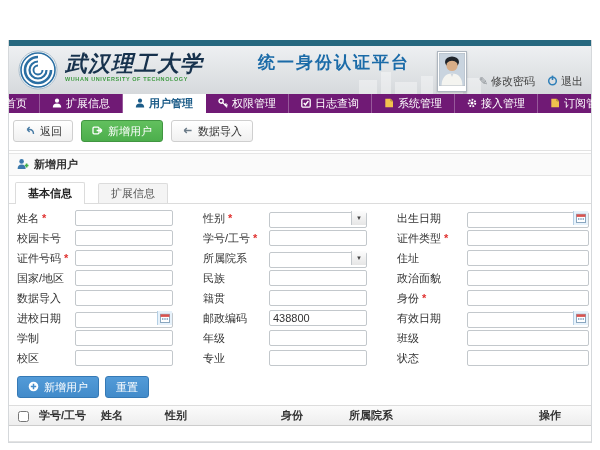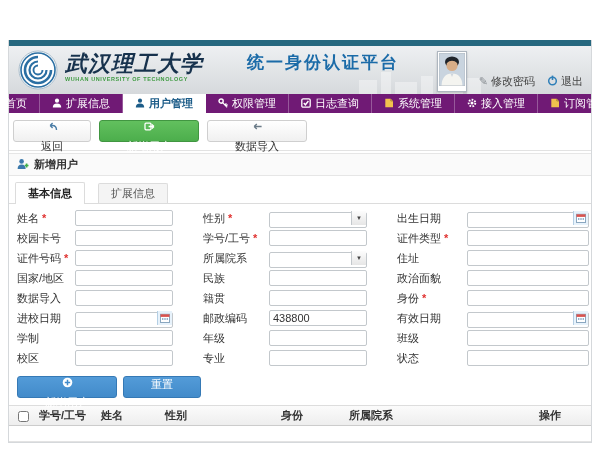--- a/index.html
+++ b/index.html
@@ -7,42 +7,42 @@
         font-family:"Liberation Sans",sans-serif;-webkit-font-smoothing:antialiased;}
   .app{position:absolute;left:8px;top:40px;width:584px;background:#fff;
        border:1px solid #d5d8db;border-top:none;box-sizing:border-box;}
   
   .topstrip{height:6px;background:#26687f;}
   
   .brandbar{position:relative;height:48px;background:linear-gradient(#eef0f2,#d6d9dc);overflow:hidden;}
   .skyline{position:absolute;right:110px;bottom:0;display:flex;align-items:flex-end;gap:4px;opacity:.5;}
   .skyline div{background:rgba(255,255,255,.75);}
   .logo{position:absolute;left:9px;top:4px;}
-  .brandtext{position:absolute;left:56px;top:5px;display:flex;align-items:flex-end;gap:12px;justify-content:center;}
+  .brandtext{position:absolute;left:56px;top:5px;display:flex;align-items:flex-end;gap:23px;justify-content:center;}
   .brand-cn{font-family:"DejaVu Serif",serif;font-style:italic;font-weight:bold;
             font-size:22px;line-height:24px;color:#17324d;letter-spacing:1px;white-space:nowrap;}
   .brand-en{font-size:5.5px;letter-spacing:.6px;color:#3f9b42;font-weight:bold;margin-top:1px;}
   .platform{font-size:17px;font-weight:bold;color:#1b6ba8;letter-spacing:2px;
             margin-bottom:8px;white-space:nowrap;margin-left:32px;}
   .userbox{position:absolute;right:8px;top:5px;display:flex;align-items:flex-end;gap:12px;}
   .avatar{border:1px solid #aeb6bf;background:#fff;padding:1px;box-shadow:0 1px 2px rgba(0,0,0,.2);}
   .userlinks{display:flex;align-items:center;gap:12px;margin-bottom:3px;font-size:11px;color:#444;}
   .userlink{display:flex;align-items:center;gap:3px;cursor:pointer;white-space:nowrap;}
   .pencil{color:#8a8f94;font-size:11px;}
   
   .navbar{display:flex;height:19px;background:#701a75;justify-content:center;}
   .nav-item{display:flex;align-items:center;gap:4px;padding:0 12px;color:#fff;font-size:11px;
             border-right:1px solid rgba(255,255,255,.28);cursor:pointer;white-space:nowrap;}
   .nav-item.active{background:#fff;color:#1c5c88;font-weight:bold;}
   .nav-item svg{flex:0 0 auto;}
   .tint-gold{color:#f2c14e;}
   
   .toolbar{display:flex;gap:8px;padding:7px 4px 8px 4px;background:#fff;border-bottom:1px solid #e2e2e2;}
-  .btn{display:inline-flex;align-items:center;gap:5px;height:22px;padding:0 27px;font-size:11px;
-       border-radius:3px;cursor:pointer;box-sizing:border-box;flex-direction:column;}
+  .btn{display:inline-flex;align-items:center;gap:5px;height:22px;padding:0 10px;font-size:11px;
+       border-radius:3px;cursor:pointer;box-sizing:border-box;}
   .btn-light{color:#333;background:linear-gradient(#ffffff,#f0f0f0);border:1px solid #cfcfcf;}
   .btn-green{color:#fff;background:linear-gradient(#62c05e,#4cae4c);border:1px solid #419641;}
   .btn-blue{color:#fff;background:linear-gradient(#539bd8,#428bca);border:1px solid #3579b5;}
   
   .section-hd{margin-top:2px;height:21px;display:flex;align-items:center;gap:5px;padding-left:8px;
               background:#fafafa;border-top:1px solid #e6e6e6;border-bottom:1px solid #e6e6e6;
               font-size:11px;font-weight:bold;color:#333;}
   
   .tabstrip{display:flex;align-items:flex-end;padding:6px 0 0 6px;border-bottom:1px solid #dcdcdc;}
   .tab{font-size:11px;line-height:19px;padding:0 12px;margin-right:13px;cursor:pointer;

